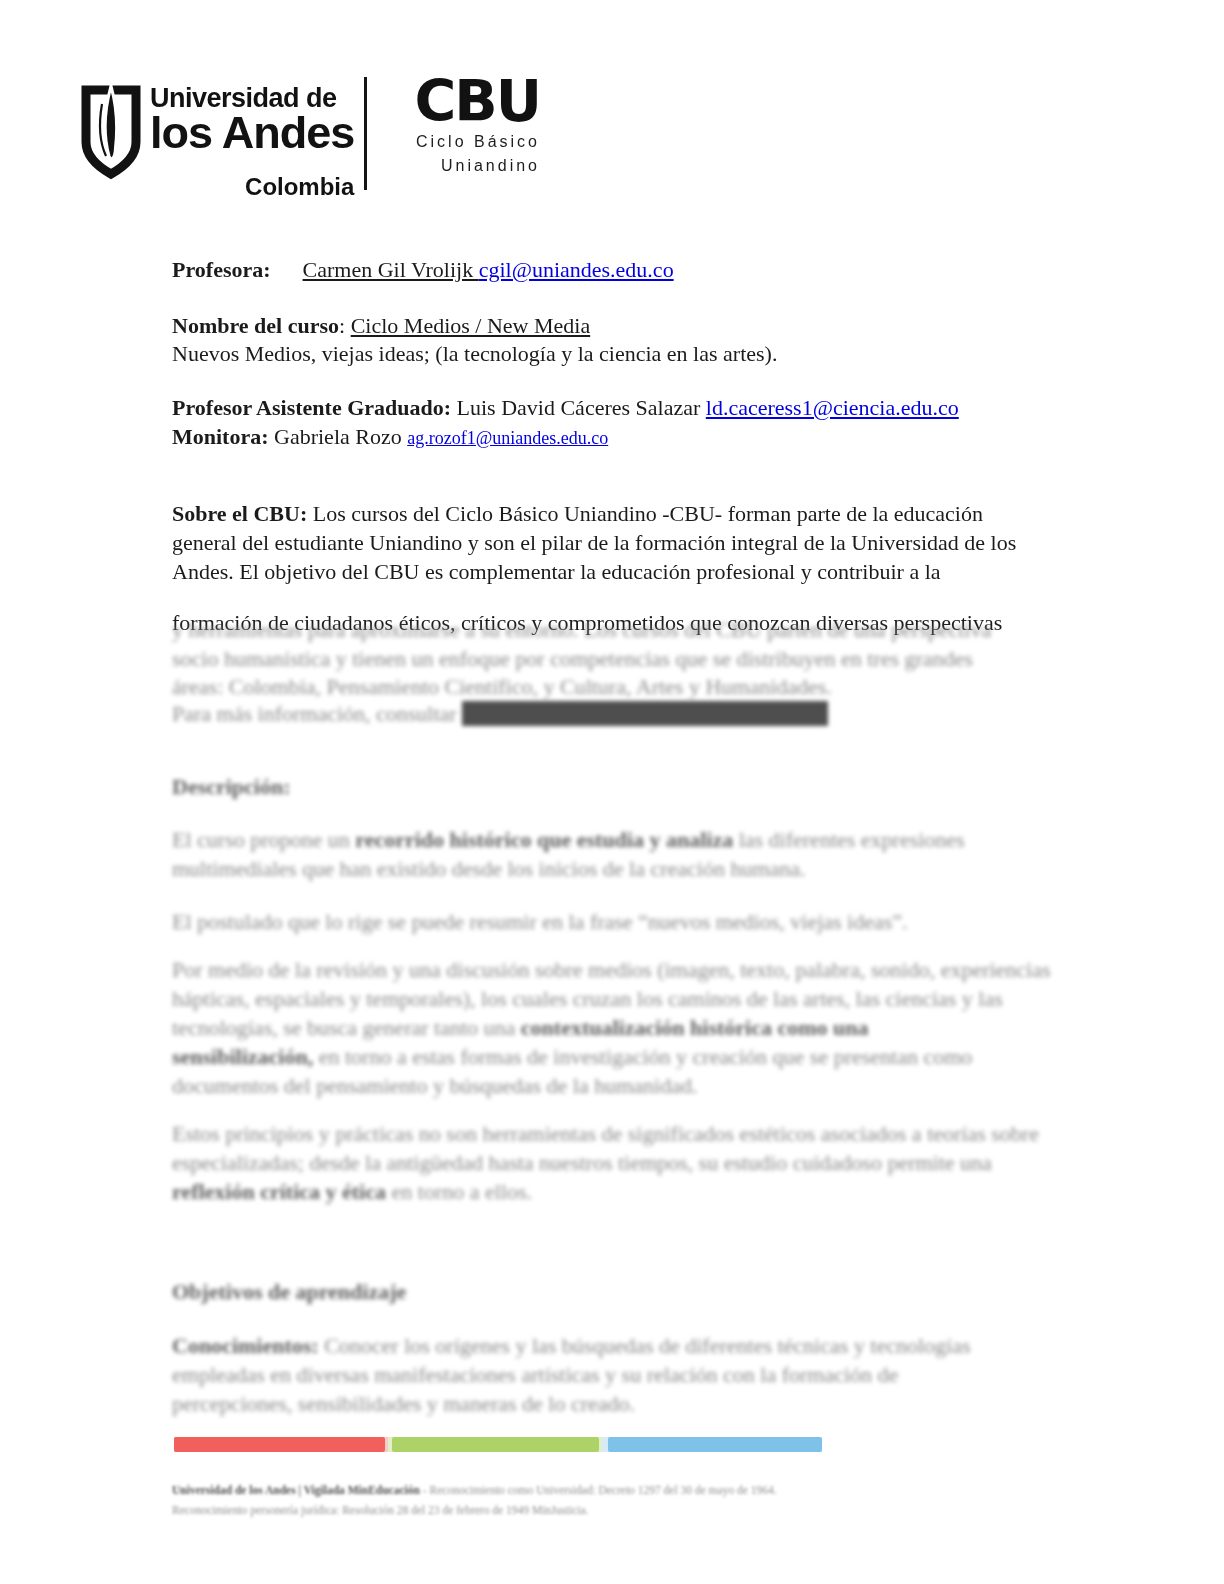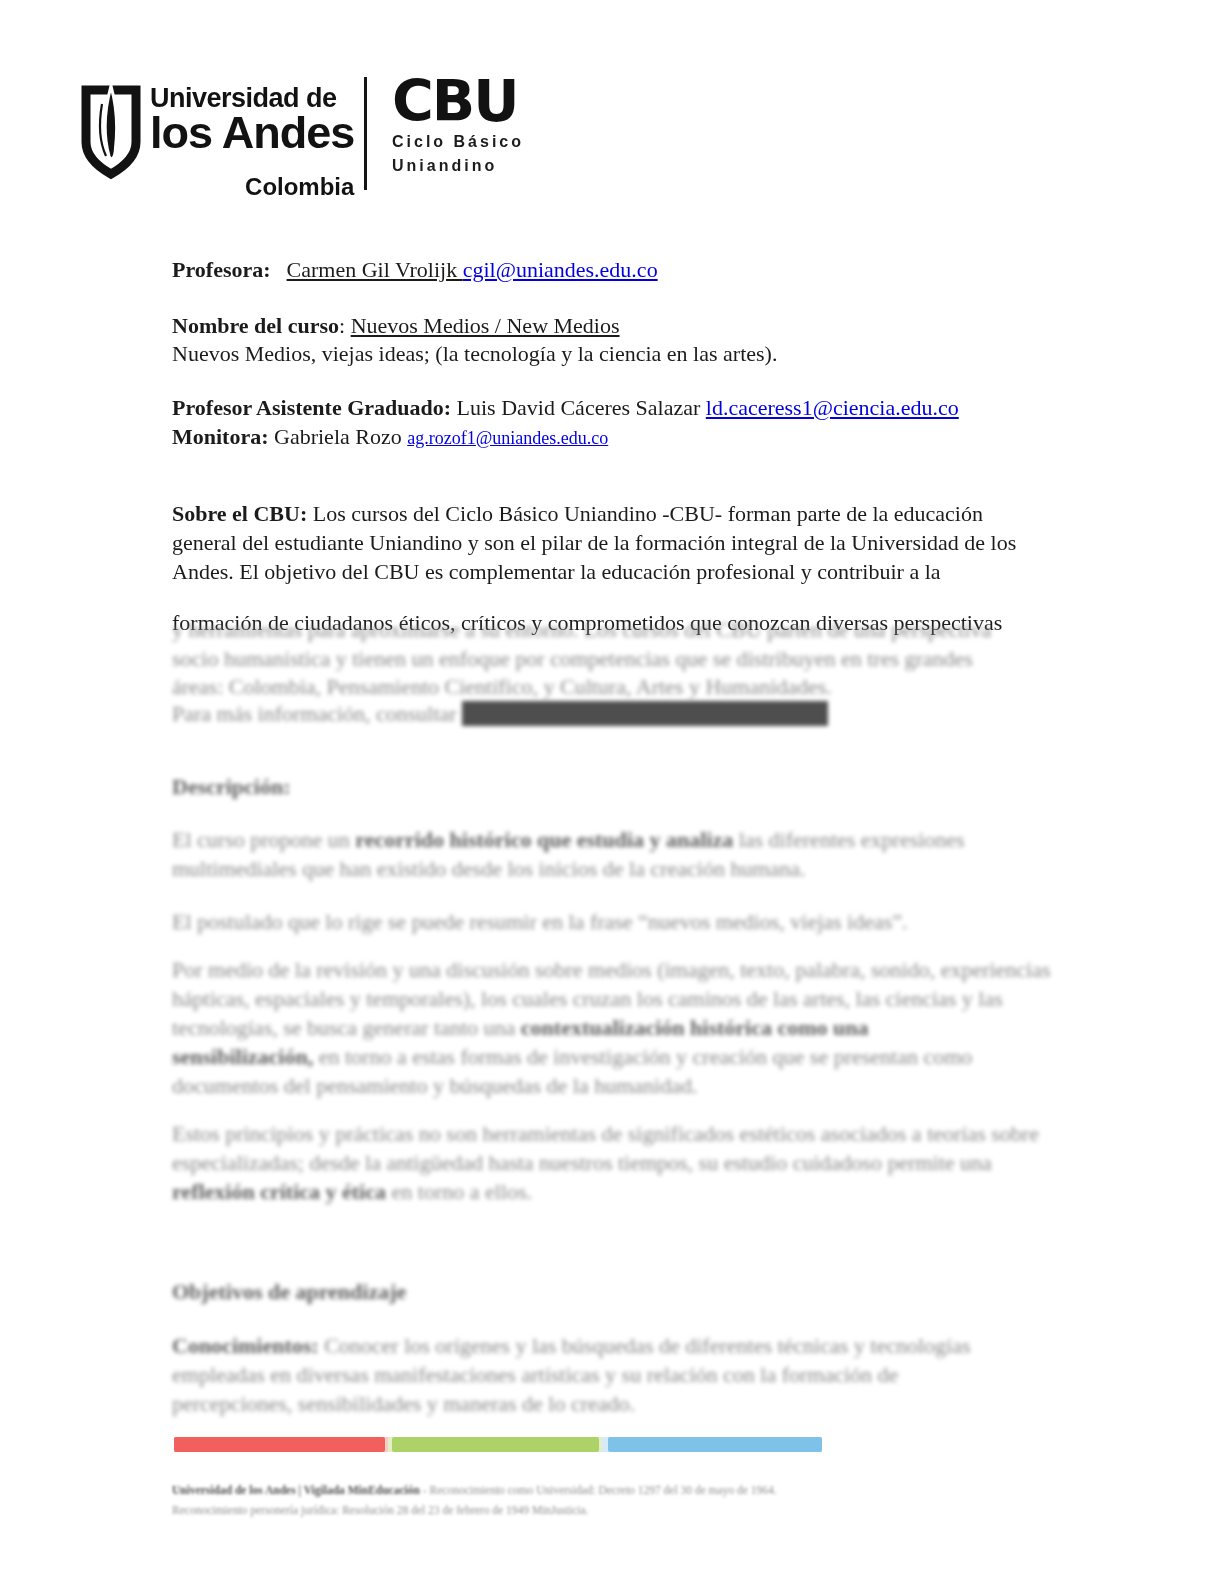--- a/index.html
+++ b/index.html
@@ -7,32 +7,32 @@
         font-family:"Liberation Serif",serif;color:#1b1b1b;}
 
   
   .uni-logo{position:absolute;left:80px;top:84px;display:flex;align-items:flex-start;}
   .uni-shield{width:62px;height:104px;flex:0 0 auto;}
   .uni-text{margin-left:8px;font-family:"Liberation Sans",sans-serif;font-weight:bold;color:#121212;}
   .uni-l1{font-size:27px;line-height:28px;letter-spacing:-0.5px;}
   .uni-l2{font-size:45px;line-height:42px;letter-spacing:-1px;}
   .uni-l3{font-size:24px;line-height:26px;text-align:right;margin-top:20px;}
   .logo-divider{position:absolute;left:364px;top:77px;width:3px;height:113px;background:#151515;}
-  .cbu-logo{position:absolute;left:392px;top:72px;width:148px;text-align:left;
+  .cbu-logo{position:absolute;left:392px;top:72px;width:148px;text-align:right;
             font-family:"DejaVu Sans",sans-serif;color:#121212;}
   .cbu-acronym{font-size:57px;line-height:58px;font-weight:900;letter-spacing:-2px;}
-  .cbu-sub{font-family:"Liberation Sans",sans-serif;font-weight:700;font-size:16px;
+  .cbu-sub{font-family:"Liberation Sans",sans-serif;font-weight:400;font-size:16px;
            letter-spacing:3px;line-height:24px;color:#1c1c1c;}
 
   
   .tl{position:absolute;left:172px;white-space:nowrap;font-size:22px;line-height:27px;}
   b{font-weight:bold;}
   .u{text-decoration:underline;}
   .lk{color:#0000e0;text-decoration:underline;cursor:pointer;}
-  .gap{margin-left:16px;}
+  .gap{margin-left:32px;}
   .small{font-size:18px;}
 
   
   .bl{filter:blur(2.3px);color:#8a8a8a;}
   .bl b{color:#606060;}
   .dk{background:#4e4e4e;color:#4e4e4e;padding:0 2px;}
 
   
   .bar{position:absolute;left:174px;top:1437px;width:648px;height:15px;
        background:linear-gradient(90deg,#f6cdc4 0 33%,#e2efc9 33% 66%,#d7ebf7 66% 100%);}
@@ -69,21 +69,21 @@
     <div class="cbu-sub">Uniandino</div>
   </div>
 
   <main>
 
     <div class="tl" style="top:256px">
       <b>Profesora:</b><span class="u gap">Carmen Gil Vrolijk </span><a class="lk">cgil@uniandes.edu.co</a>
     </div>
 
     <div class="tl" style="top:312px">
-      <b>Nombre del curso</b><span>: </span><span class="u">Nuevos Medios / New Medios</span>
+      <b>Nombre del curso</b><span>: </span><span class="u">Ciclo Medios / New Media</span>
     </div>
 
     <div class="tl" style="top:340px">
       <span>Nuevos Medios, viejas ideas; (la tecnología y la ciencia en las artes).</span>
     </div>
 
     <div class="tl" style="top:394px">
       <b>Profesor Asistente Graduado:</b><span> Luis David Cáceres Salazar </span><a class="lk">ld.caceress1@ciencia.edu.co</a>
     </div>
 

